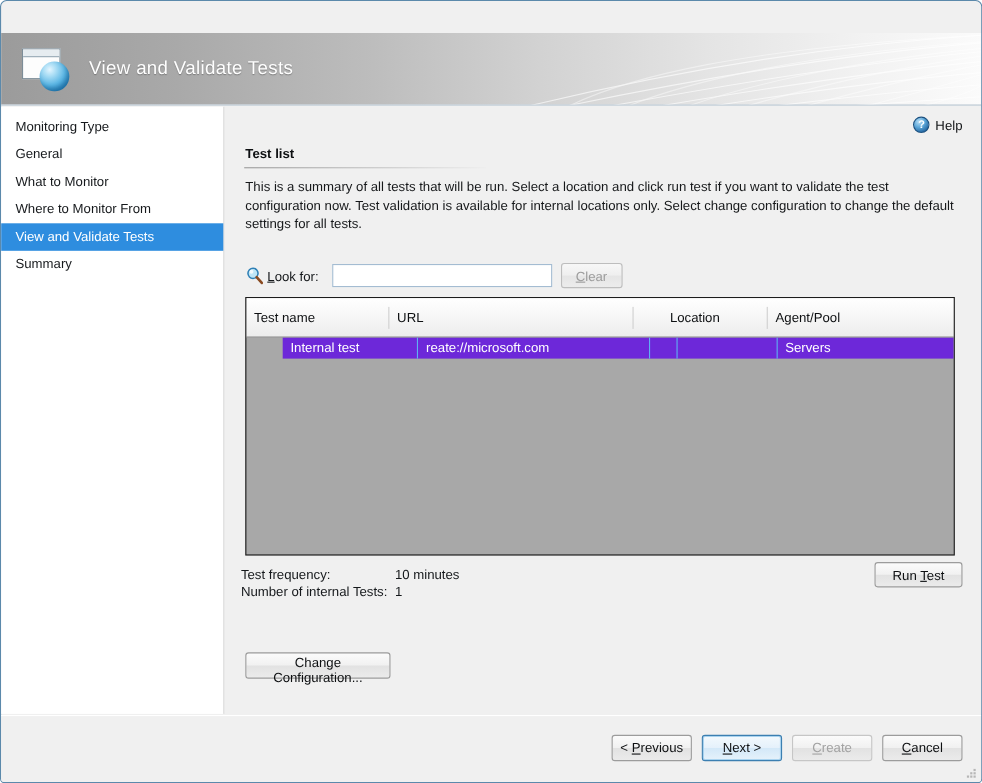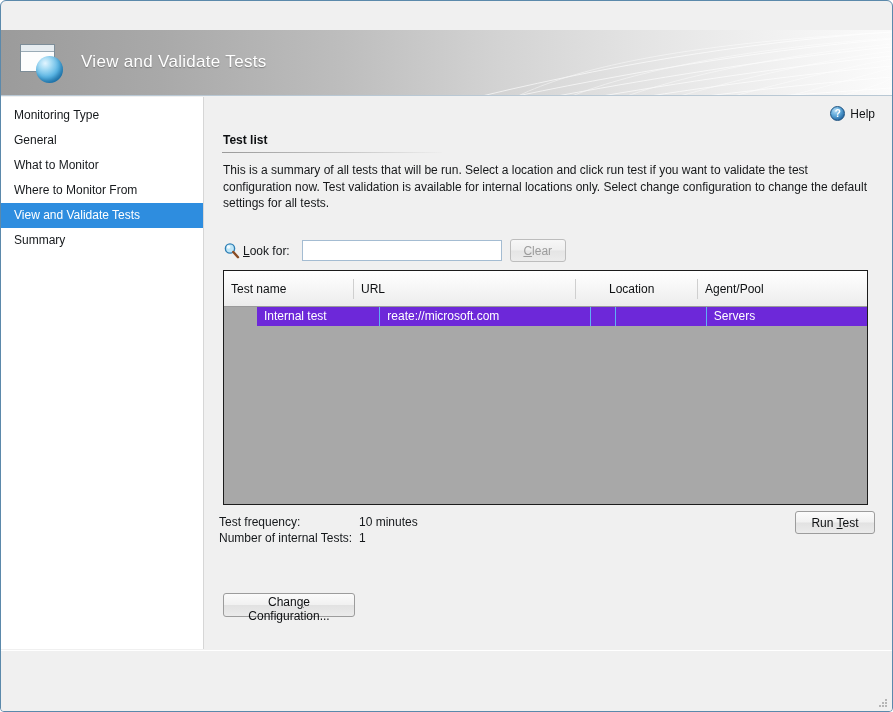--- a/index.html
+++ b/index.html
@@ -362,20 +362,26 @@
         <span class="v">1</span>
       </div>
     </div>
 
     <button class="btn run-test"><span>Run </span><u>T</u><span>est</span></button>
 
     <button class="btn change-config"><span>Chan</span><u>g</u><span>e Configuration...</span></button>
   </div>
 
   <div class="footer">
+    <div class="footer-buttons">
+      <button class="btn"><span>&lt; </span><u>P</u><span>revious</span></button>
+      <button class="btn focused"><span></span><u>N</u><span>ext &gt;</span></button>
+      <button class="btn" disabled=""><span></span><u>C</u><span>reate</span></button>
+      <button class="btn"><span></span><u>C</u><span>ancel</span></button>
+    </div>
     <svg class="grip" viewBox="0 0 12 12">
       <g fill="#b6b6b6">
         <rect x="8" y="2" width="2" height="2"></rect>
         <rect x="5" y="5" width="2" height="2"></rect>
           <rect x="8" y="5" width="2" height="2"></rect>
         <rect x="2" y="8" width="2" height="2"></rect>
           <rect x="5" y="8" width="2" height="2"></rect>
           <rect x="8" y="8" width="2" height="2"></rect>
       </g>
     </svg>

